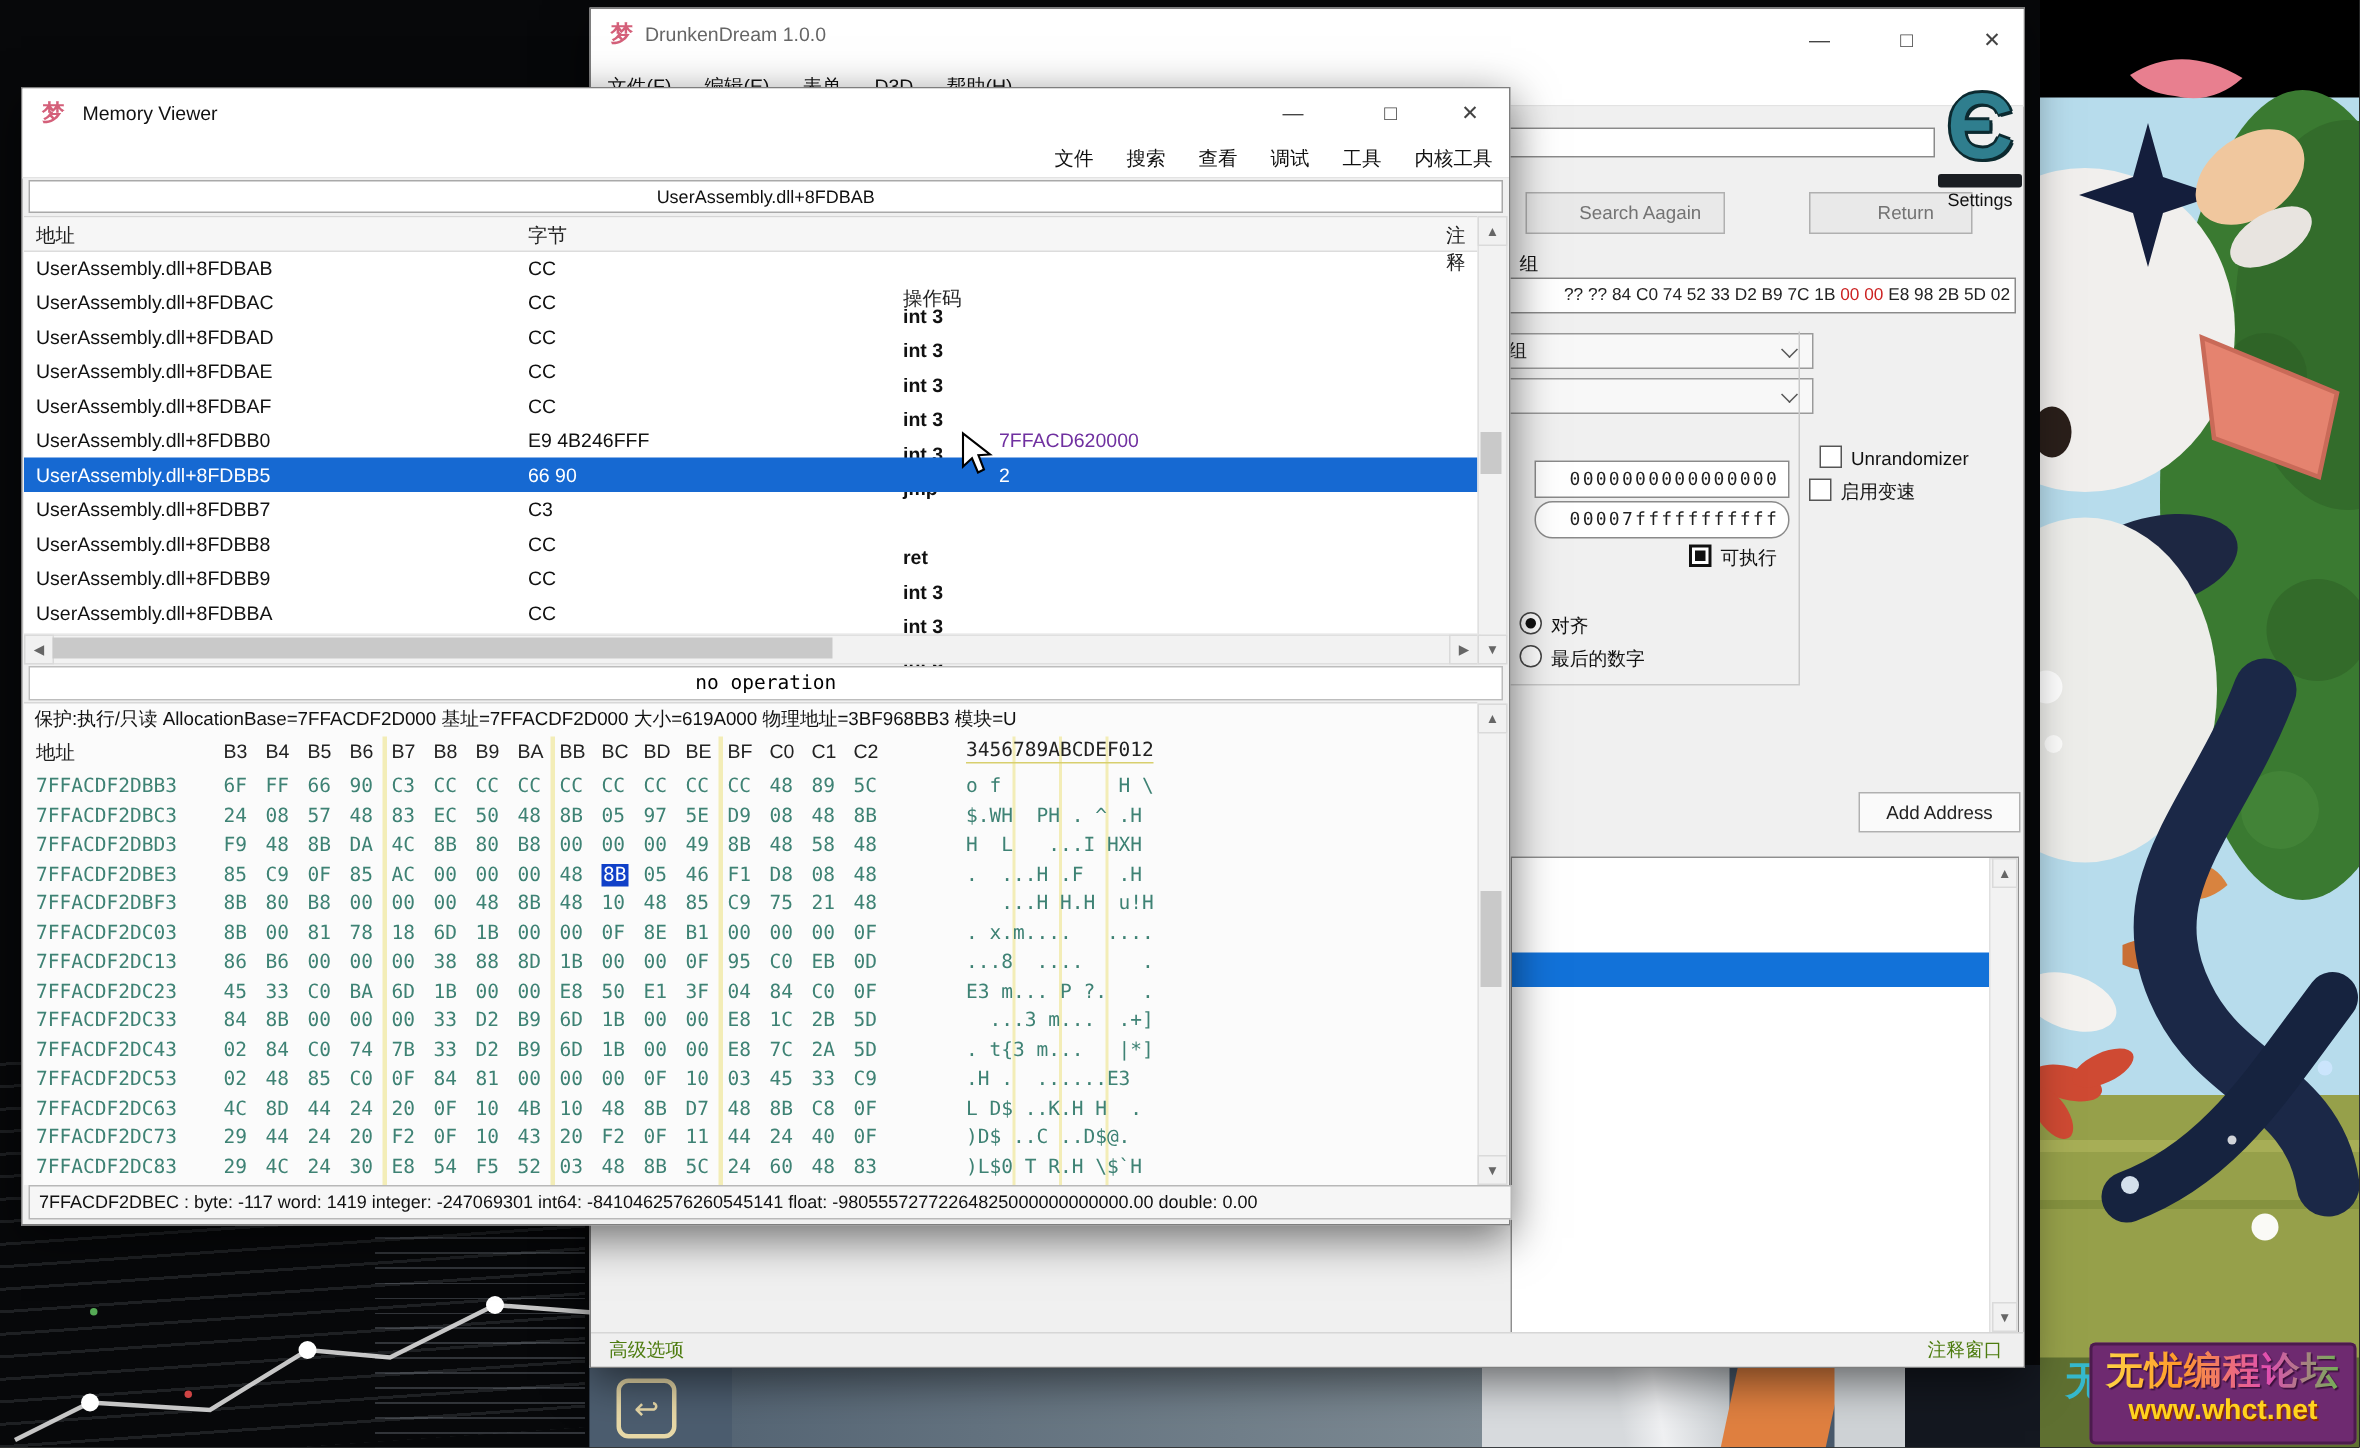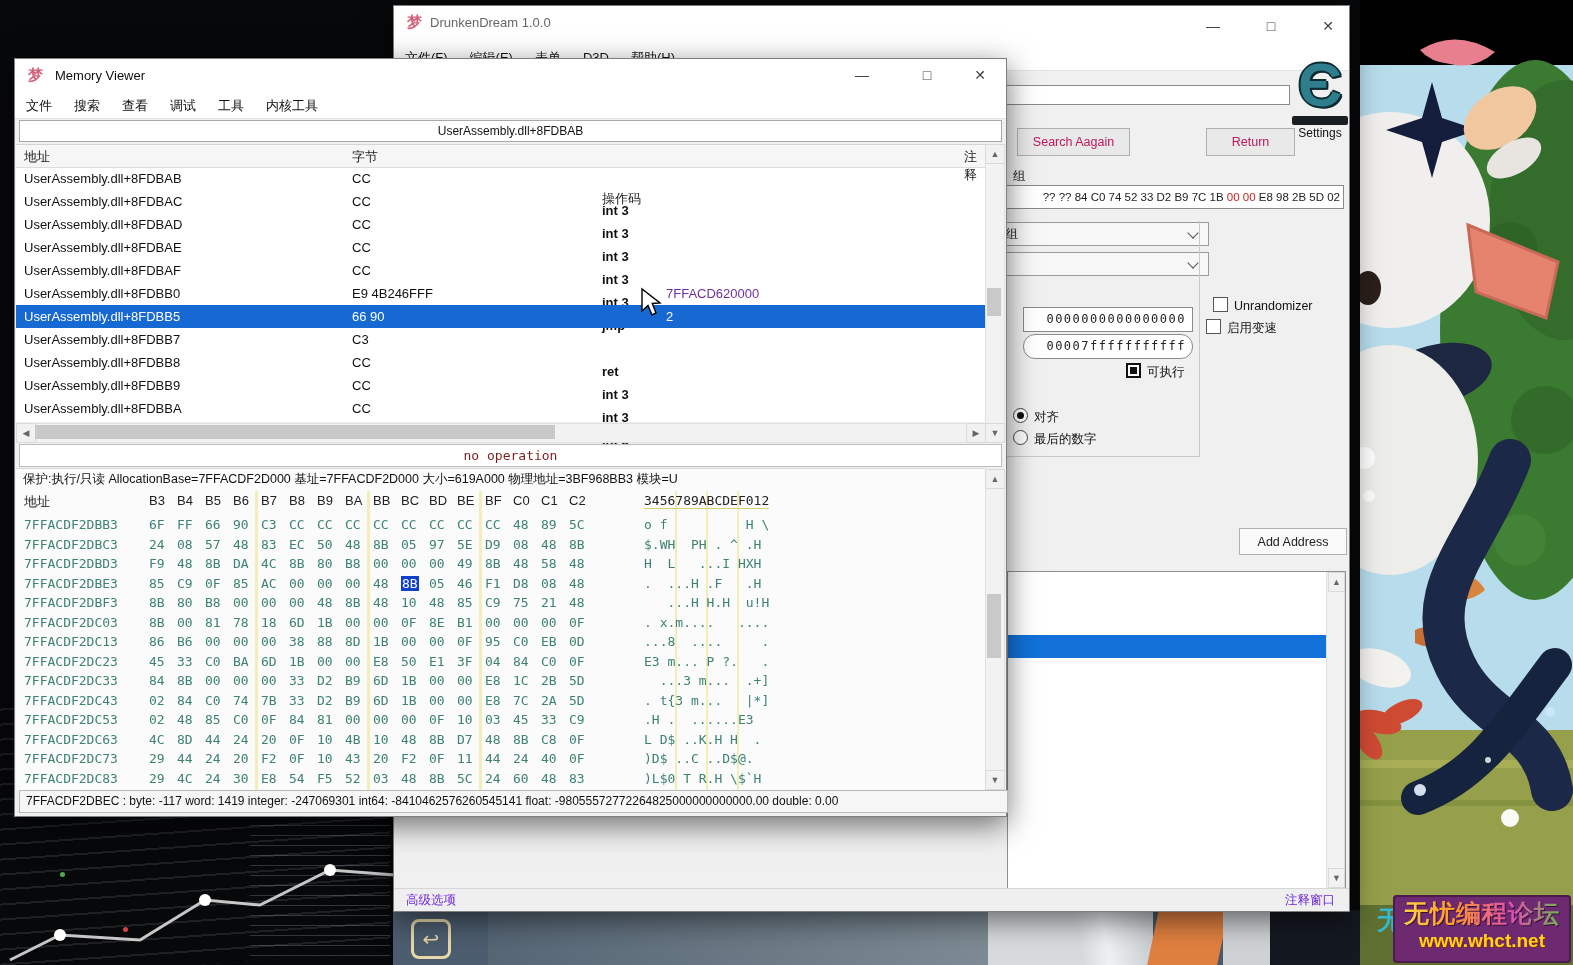--- a/index.html
+++ b/index.html
@@ -42,21 +42,21 @@
   .c-addr{left:8px;} .c-bytes{left:336px;} .c-op{left:586px;font-weight:bold;margin-top:32px;} .c-opr{left:650px;}
   .opr-purple{color:#7030a0;}
 
   .sb-track{position:absolute;background:#f2f2f2;border:1px solid #e0e0e0;}
   .sb-btn{position:absolute;width:18px;height:18px;background:#f1f1f1;border:1px solid #dadada;
       color:#666;font-size:9px;display:flex;align-items:center;justify-content:center;}
   .sb-thumb{position:absolute;background:#c9c9c9;}
 
   .mv-hint{position:absolute;left:4px;top:385px;width:981px;height:21px;background:#fff;
       border:1px solid #bdbdbd;text-align:center;font-family:"DejaVu Sans Mono",monospace;
-      font-size:13px;color:#7f1d1d;line-height:21px;}
+      font-size:13px;color:#000000;line-height:21px;}
 
   .hexpanel{position:absolute;left:1px;top:409px;width:969px;height:321px;background:#fbfbfb;
       border-top:1px solid #d8d8d8;overflow:hidden;}
   .hex-info{position:absolute;left:7px;top:2px;width:958px;height:20px;white-space:nowrap;
       overflow:hidden;font-size:12.5px;color:#111;}
   .hex-head{position:absolute;left:0;top:22px;width:100%;height:21px;font-size:13px;color:#222;}
   .hex-head .hh-addr{position:absolute;left:8px;top:2px;}
   .hex-head .hbytes{top:2px;}
   .hex-head .hascii{top:2px;border-bottom:1px solid #d8cf6e;}
   .hexbody{position:absolute;left:0;top:46px;width:100%;}
@@ -72,41 +72,41 @@
   .mv-status{position:absolute;left:4px;top:731px;width:981px;height:21px;background:#f6f6f6;
       border:1px solid #b8b8b8;font-size:12px;color:#111;line-height:20px;padding-left:6px;
       white-space:nowrap;overflow:hidden;}
 
   
   .dd{left:393px;top:5px;width:955px;height:905px;}
   .dd .titlebar{height:38px;}
   .dd-input{position:absolute;background:#fff;border:1px solid #8a8a8a;font-size:12px;color:#222;}
   .dd-btn{position:absolute;background:#e9e9e9;border:1px solid #b0b0b0;font-size:12.5px;
       display:flex;align-items:center;justify-content:center;}
-  .dd-btn.disabled{color:#be185d;}
+  .dd-btn.disabled{color:#737373;padding-left:20px;}
   .dd-label{position:absolute;font-size:12.5px;color:#111;}
   .dd-drop{position:absolute;background:#f8f8f8;border:1px solid #9a9a9a;font-size:12.5px;
       color:#222;line-height:22px;padding-left:8px;}
   .chev{position:absolute;right:11px;top:6px;width:7px;height:7px;border-right:1.5px solid #555;
       border-bottom:1.5px solid #555;transform:rotate(45deg);}
   .mono-in{font-family:"DejaVu Sans Mono",monospace;letter-spacing:1.5px;text-align:right;
       padding-right:6px;line-height:23px;}
   .cb{display:inline-block;width:13px;height:13px;border:1px solid #555;background:#fff;
       vertical-align:-2px;margin-right:6px;}
   .cb.filled{border:2px solid #111;position:relative;width:11px;height:11px;}
   .cb.filled::after{content:"";position:absolute;inset:2px;background:#111;}
   .rd{display:inline-block;width:13px;height:13px;border:1px solid #444;border-radius:50%;
       background:#fff;vertical-align:-2px;margin-right:6px;position:relative;}
   .rd.on::after{content:"";position:absolute;inset:3px;border-radius:50%;background:#111;}
   .gline{position:absolute;background:#c9c9c9;}
   .dd-list{position:absolute;left:613px;top:565px;width:337px;height:316px;background:#fff;
       border:1px solid #8f8f8f;}
   .dd-list-sel{position:absolute;left:0;top:63px;width:318px;height:23px;background:#1272d9;}
   .dd-footer{position:absolute;left:0;bottom:0;width:100%;height:22px;background:#efefef;
-      border-top:1px solid #d6d6d6;font-size:12.5px;color:#6d28d9;}
+      border-top:1px solid #d6d6d6;font-size:12.5px;color:#4d7c0f;}
   .ce-glyph{font-size:62px;font-weight:bold;color:#2f7e8e;line-height:58px;
       text-shadow:-2px 0 0 #0c2a30,2px 0 0 #0c2a30,0 -2px 0 #0c2a30,0 2px 0 #0c2a30,2px 2px 0 #0c2a30;}
 
   
   .game-right{position:absolute;left:1360px;top:0;width:213px;height:965px;background:#000;}
   .game-bottom{position:absolute;left:393px;top:910px;width:967px;height:55px;background:#49596b;overflow:hidden;}
   .gb-seg{position:absolute;top:0;height:55px;}
   .back-icon{position:absolute;left:18px;top:9px;width:34px;height:34px;border:3px solid #e8d9a8;
       border-radius:8px;color:#e8d9a8;font-size:20px;display:flex;align-items:center;justify-content:center;}
 
@@ -266,21 +266,21 @@
   </div>
 
   <div class="win mv">
     <div class="titlebar">
       <span class="win-icon">梦</span>
       <span class="title-text" style="left:40px;color:#111;">Memory Viewer</span>
       <span class="sys-btn" style="left:828px;">—</span>
       <span class="sys-btn" style="left:893px;">□</span>
       <span class="sys-btn" style="left:946px;">✕</span>
     </div>
-    <div class="menubar" id="mv-menu" style="top:33px;"><span class="menu-item">文件</span><span class="menu-item">搜索</span><span class="menu-item">查看</span><span class="menu-item">调试</span><span class="menu-item">工具</span><span class="menu-item">内核工具</span></div>
+    <div class="menubar" id="mv-menu" style="top:33px;text-align:right;"><span class="menu-item">文件</span><span class="menu-item">搜索</span><span class="menu-item">查看</span><span class="menu-item">调试</span><span class="menu-item">工具</span><span class="menu-item">内核工具</span></div>
 
     <div class="mv-addrbar">UserAssembly.dll+8FDBAB</div>
 
     <div class="mv-table">
       <div class="mv-thead">
         <span style="left:8px;">地址</span>
         <span style="left:336px;">字节</span>
         <span style="left:586px;margin-top:42px;">操作码</span>
         <span style="left:948px;">注释</span>
       </div>

